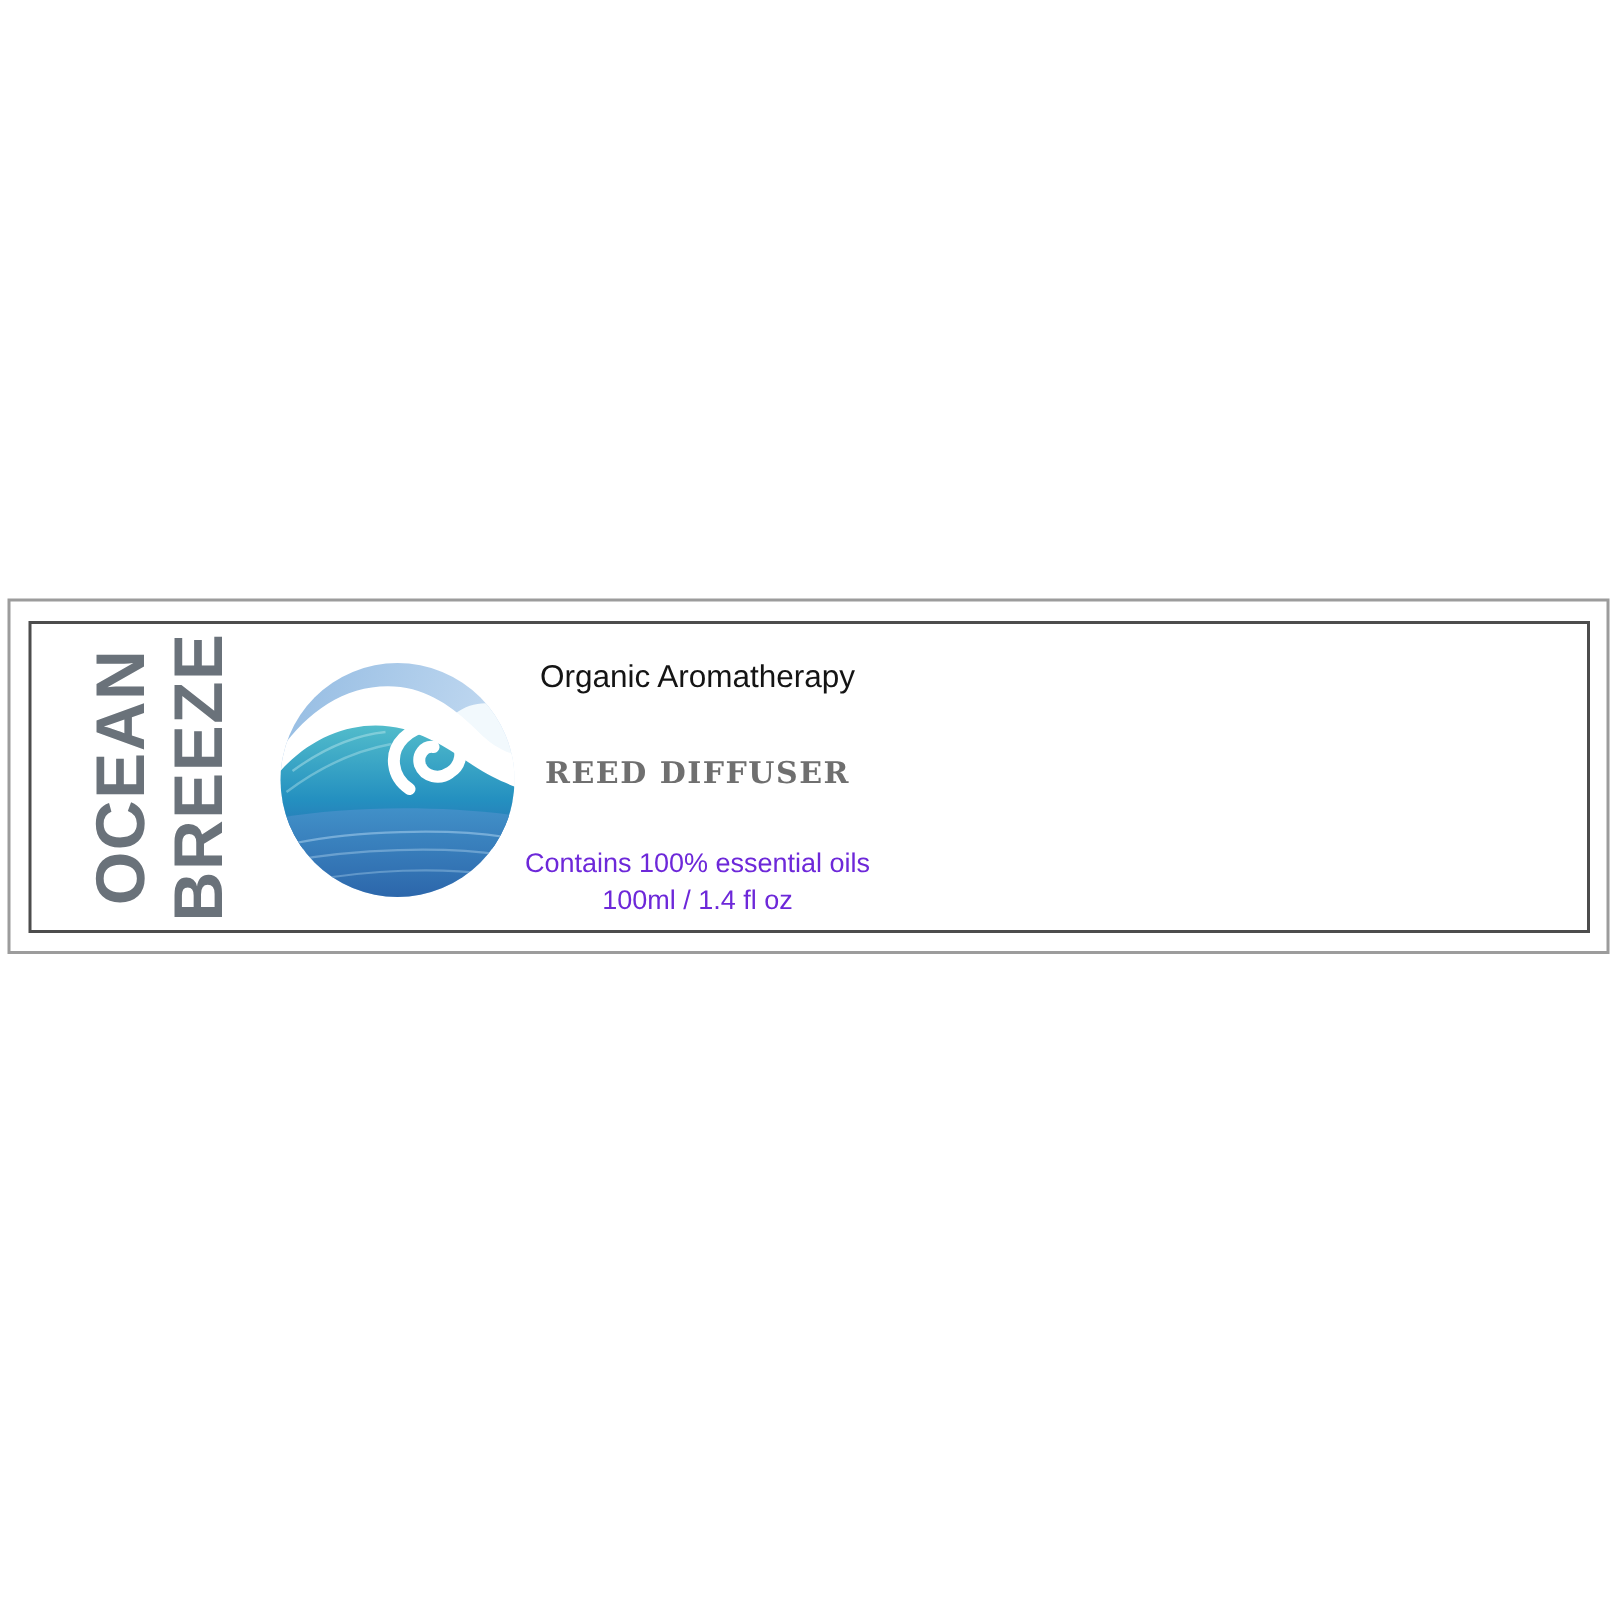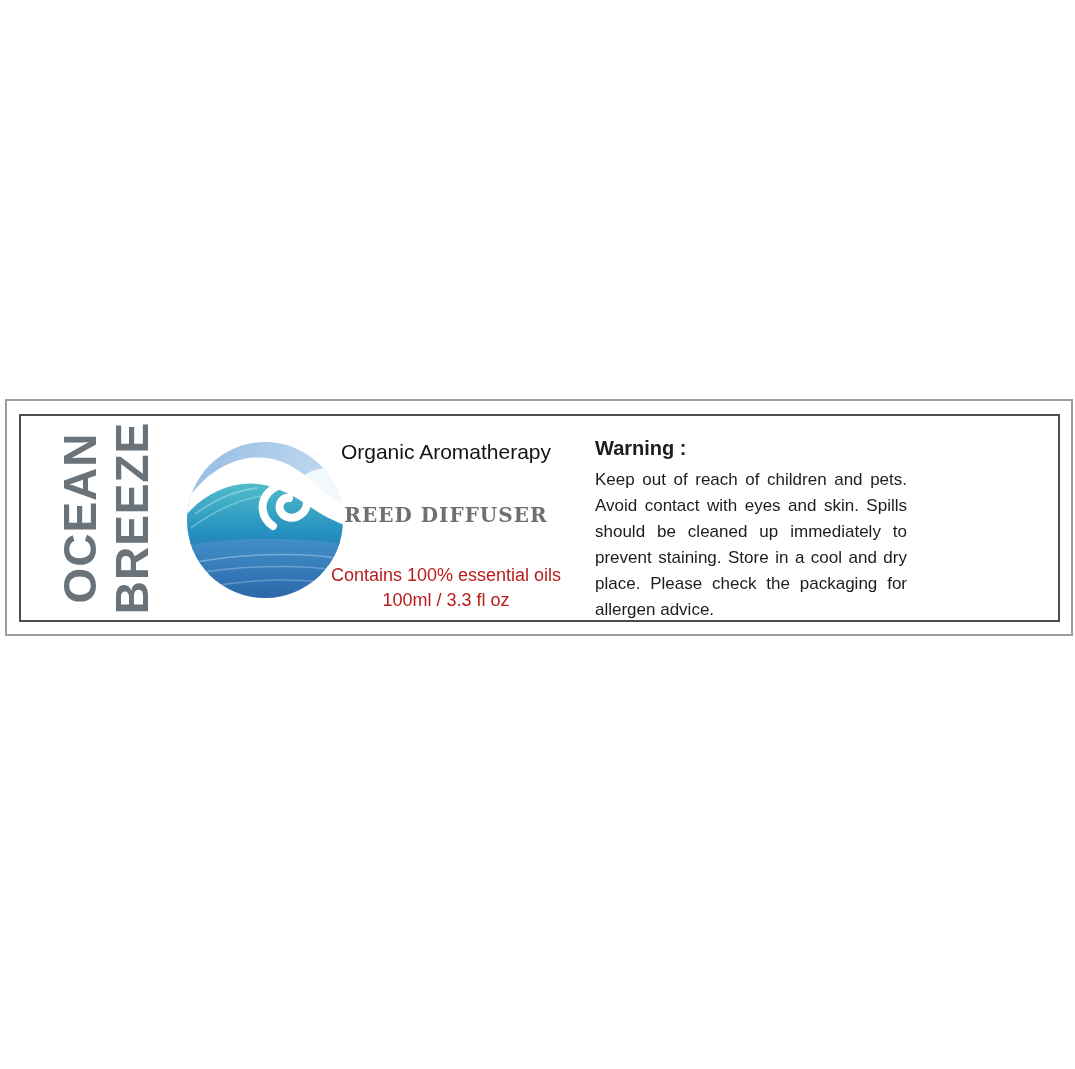--- a/index.html
+++ b/index.html
@@ -55,21 +55,21 @@
   .wave-circle {
     position: absolute;
     left: 166px;
     top: 26px;
     width: 156px;
     height: 156px;
   }
   
   .center-col {
     position: absolute;
-    left: 300px;
+    left: 319px;
     top: 0;
     width: 250px;
     height: 265px;
     text-align: center;
   }
   .subtitle {
     position: absolute;
     top: 24px;
     width: 100%;
     font-size: 21px;
@@ -85,21 +85,21 @@
     line-height: 31px;
     letter-spacing: 1px;
     color: #6f6f6f;
   }
   .contents {
     position: absolute;
     top: 147px;
     width: 100%;
     font-size: 18px;
     line-height: 25px;
-    color: #b91c1c;
+    color: #6d28d9;
   }
   
   .warning-col {
     position: absolute;
     left: 574px;
     top: 0;
     width: 312px;
   }
   .warning-heading {
     margin-top: 21px;
@@ -170,24 +170,20 @@
         </g>
       </svg>
 
       <div class="center-col">
         <div class="subtitle">Organic Aromatherapy</div>
         <div class="product-name">
           <div>REED DIFFUSER</div>
         </div>
         <div class="contents">
           <div>Contains 100% essential oils</div>
-          <div>100ml / 3.3 fl oz</div>
+          <div>100ml / 1.4 fl oz</div>
         </div>
       </div>
 
-      <div class="warning-col">
-        <div class="warning-heading">Warning :</div>
-        <div class="warning-body">Keep out of reach of children and pets. Avoid contact with eyes and skin. Spills should be cleaned up immediately to prevent staining. Store in a cool and dry place. Please check the packaging for allergen advice.</div>
-      </div>
 
     </div>
   </div>
 </div>
 
 </body></html>

